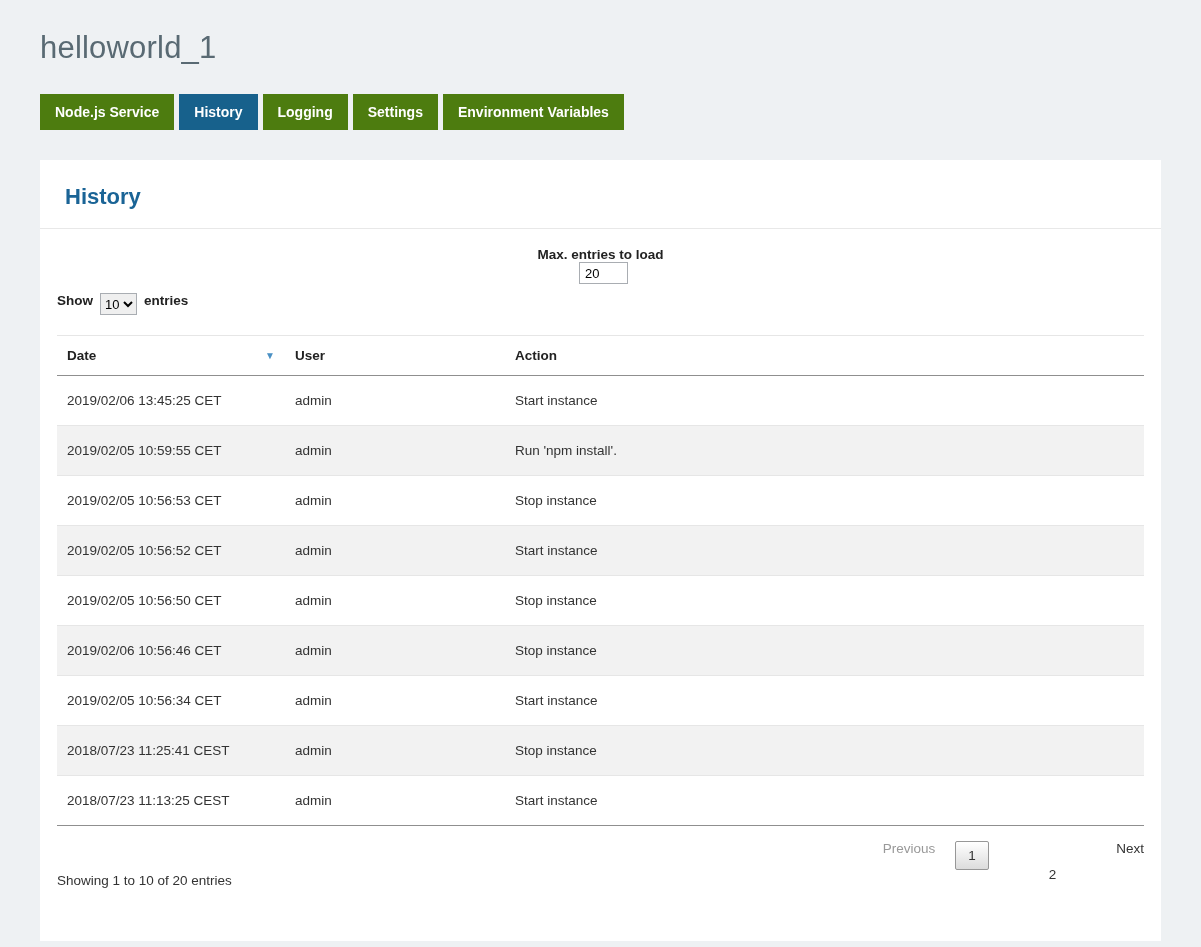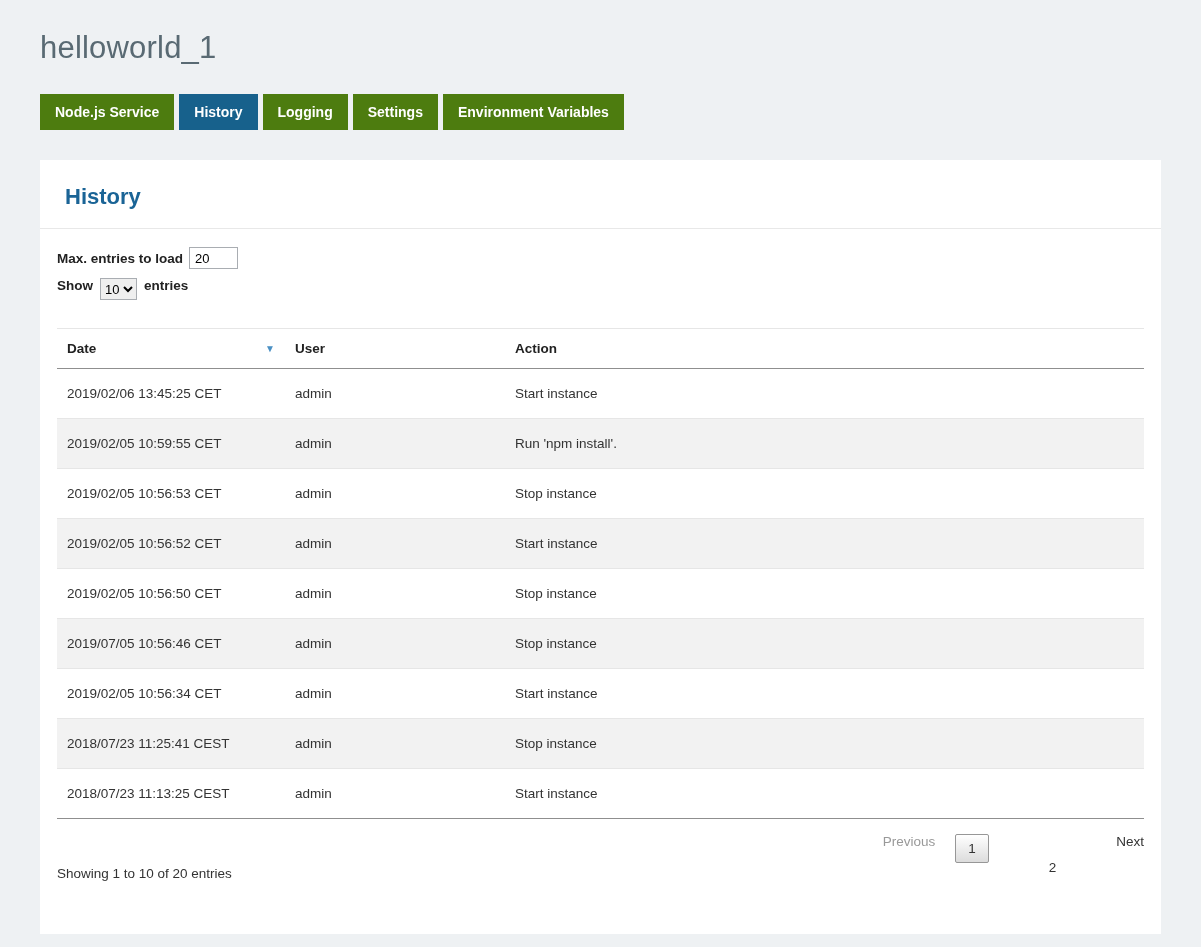--- a/index.html
+++ b/index.html
@@ -40,21 +40,21 @@
   h2.panel-heading {
     color: #1a6496;
     font-size: 22px;
     font-weight: bold;
     padding: 24px 25px 18px;
   }
   .panel-divider { border-bottom: 1px solid #e8e8e8; }
 
   .controls { padding: 18px 17px 0; }
   .controls label { font-size: 13.5px; font-weight: bold; color: #222; }
-  .max-row { margin-bottom: 9px; display: flex; align-items: center; }
+  .max-row { margin-bottom: 9px; display: flex; align-items: center; flex-direction: column; }
   .max-row input {
     width: 49px; height: 22px;
     border: 1px solid #a9adb2;
     margin-left: 6px;
     font-size: 13px; padding: 2px 5px;
     font-family: "Liberation Sans", sans-serif;
   }
   .show-row { display: flex; align-items: flex-start; }
   .show-row select {
     height: 22px; font-size: 13px;
@@ -66,21 +66,21 @@
   .filter-group input {
     width: 182px; height: 24px;
     border: 1px solid #999;
     margin-left: 8px;
     font-size: 13px; padding: 2px 6px;
     font-family: "Liberation Sans", sans-serif;
   }
 
   table.history-table {
     width: calc(100% - 34px);
-    margin: 28px 17px 0;
+    margin: 20px 17px 0;
     border-collapse: collapse;
     border-bottom: 1px solid #8f8f8f;
   }
   table.history-table thead th {
     text-align: left;
     font-size: 13.5px;
     font-weight: bold;
     color: #222;
     padding: 12px 10px;
     border-top: 1px solid #e6e6e6;
@@ -185,21 +185,21 @@
             <td>2019/02/05 10:56:52 CET</td>
             <td>admin</td>
             <td>Start instance</td>
           </tr>
           <tr>
             <td>2019/02/05 10:56:50 CET</td>
             <td>admin</td>
             <td>Stop instance</td>
           </tr>
           <tr>
-            <td>2019/07/05 10:56:46 CET</td>
+            <td>2019/02/06 10:56:46 CET</td>
             <td>admin</td>
             <td>Stop instance</td>
           </tr>
           <tr>
             <td>2019/02/05 10:56:34 CET</td>
             <td>admin</td>
             <td>Start instance</td>
           </tr>
           <tr>
             <td>2018/07/23 11:25:41 CEST</td>

